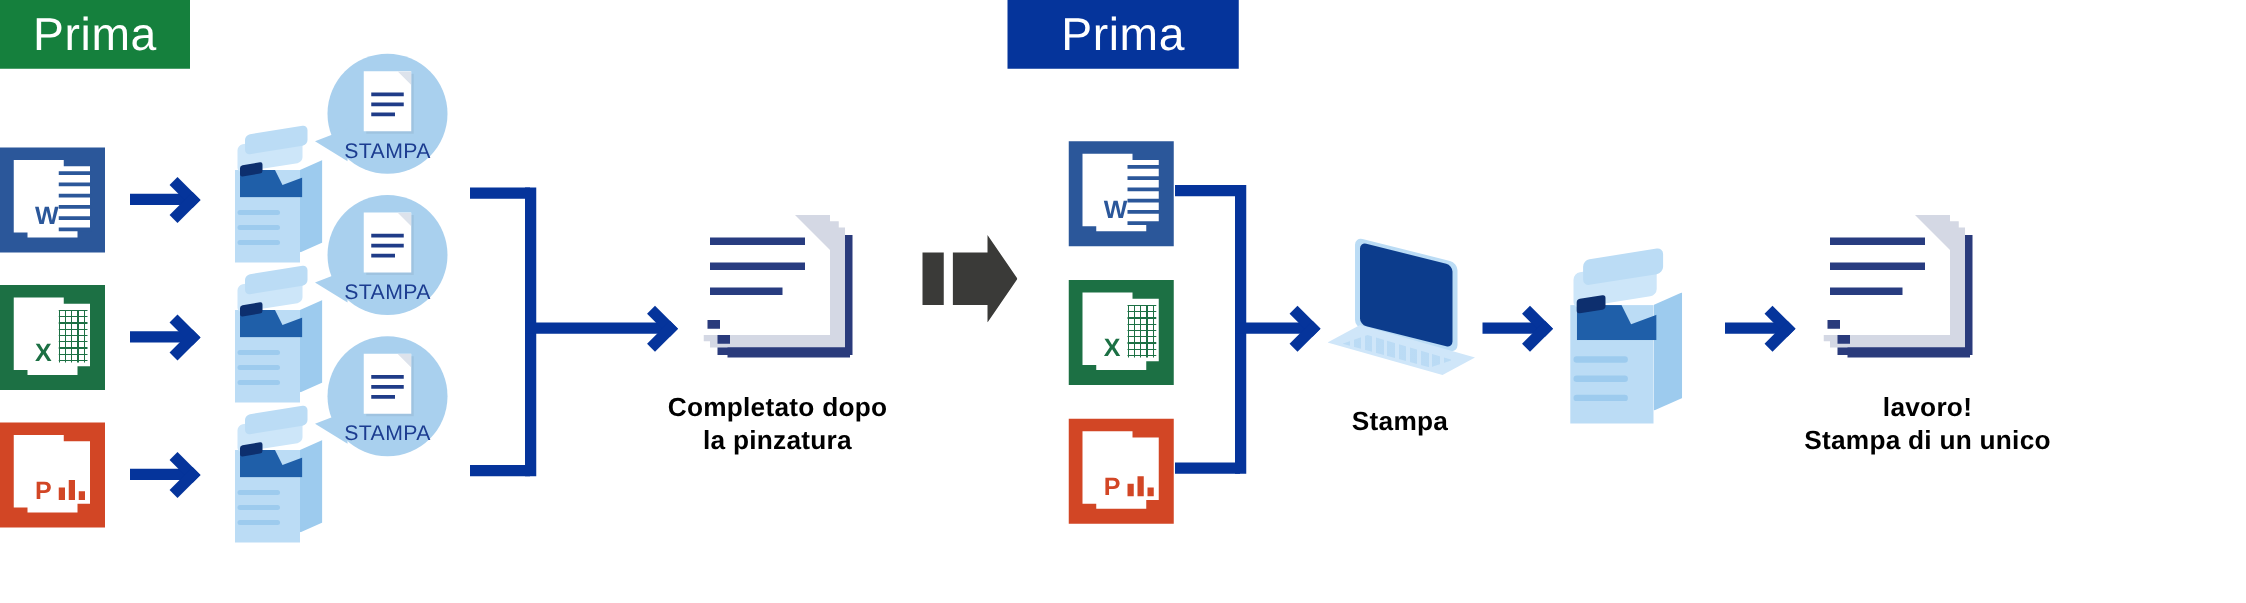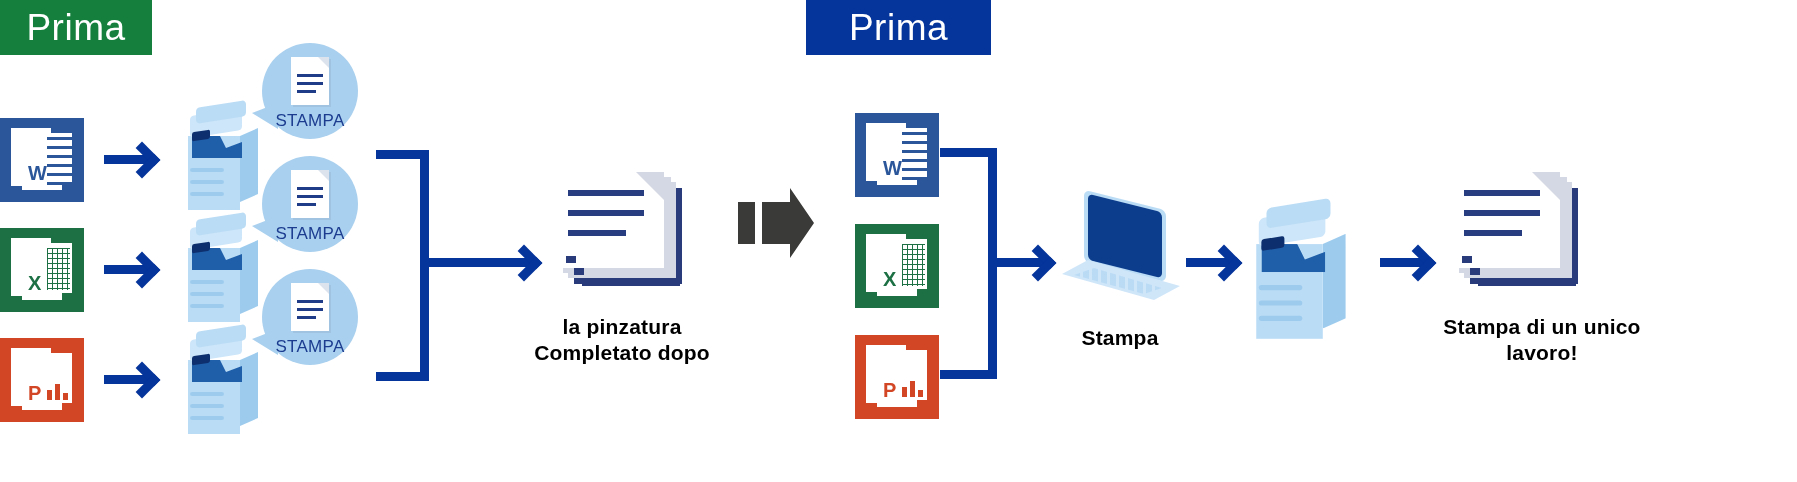--- a/index.html
+++ b/index.html
@@ -228,22 +228,22 @@
   <div class="lines">
     <i style="left:12px;top:18px;width:76px"></i>
     <i style="left:12px;top:38px;width:76px"></i>
     <i style="left:12px;top:58px;width:58px"></i>
   </div>
   <div class="sh" style="left:10px;top:84px;width:10px;height:7px;"></div>
   <div class="sh" style="left:18px;top:96px;width:10px;height:7px;"></div>
   <div class="sh" style="left:26px;top:106px;width:98px;height:8px;"></div>
 </div>
 <div class="cap" style="left:492px;top:314px;width:260px;">
+  <div>Completato dopo</div>
   <div>la pinzatura</div>
-  <div>Completato dopo</div>
 </div>
 
 <div class="bigarrow" style="left:738px;top:188px;width:78px;height:70px;">
   <div class="bar"></div>
   <div class="head"></div>
 </div>
 
 <div class="banner" id="banner-dopo">Prima</div>
 
 <div class="office word abs" style="left:855px;top:113px;">
@@ -321,15 +321,15 @@
   <div class="lines">
     <i style="left:12px;top:18px;width:76px"></i>
     <i style="left:12px;top:38px;width:76px"></i>
     <i style="left:12px;top:58px;width:58px"></i>
   </div>
   <div class="sh" style="left:10px;top:84px;width:10px;height:7px;"></div>
   <div class="sh" style="left:18px;top:96px;width:10px;height:7px;"></div>
   <div class="sh" style="left:26px;top:106px;width:98px;height:8px;"></div>
 </div>
 <div class="cap" style="left:1392px;top:314px;width:300px;">
+  <div>lavoro!</div>
   <div>Stampa di un unico</div>
-  <div>lavoro!</div>
 </div>
 
 </body></html>

